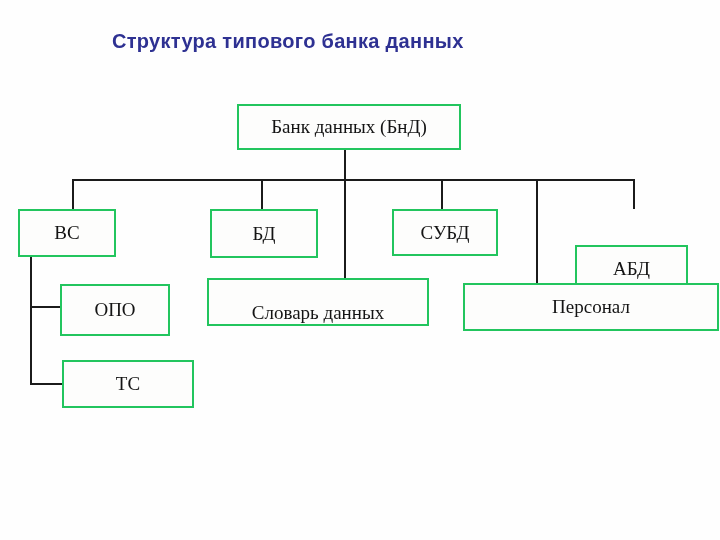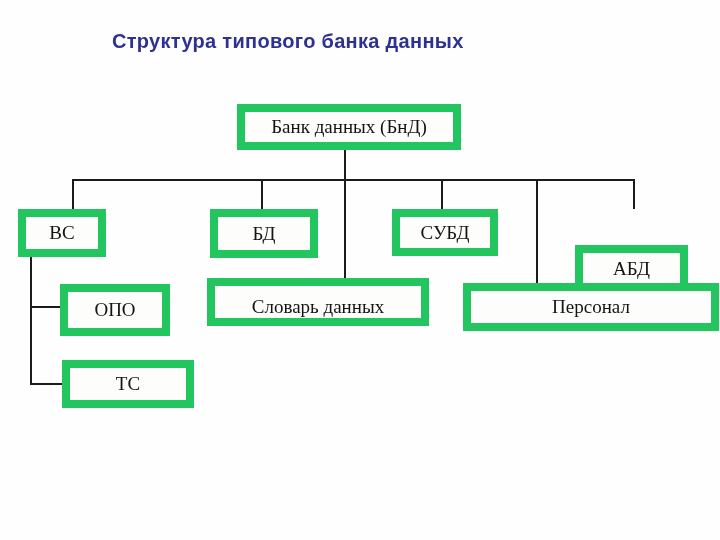--- a/index.html
+++ b/index.html
@@ -22,36 +22,36 @@
     font-family: "Liberation Sans", sans-serif;
     font-size: 20px;
     font-weight: 700;
     letter-spacing: 0.3px;
     color: #2e3192;
     white-space: nowrap;
   }
   .node {
     position: absolute;
     box-sizing: border-box;
-    border: 8px solid #22c55e;
+    border: 2px solid #22c55e;
     background: #fdfdfc;
     display: flex;
     align-items: center;
     justify-content: center;
     font-size: 19px;
     color: #141414;
     white-space: nowrap;
   }
   .edge {
     position: absolute;
     background: #1b1b1b;
   }
   
   #node-bnd      { left: 237px; top: 104px; width: 224px; height: 46px; }
-  #node-vs       { left: 18px;  top: 209px; width: 88px; height: 48px; }
+  #node-vs       { left: 18px;  top: 209px; width: 98px; height: 48px; }
   #node-bd       { left: 210px; top: 209px; width: 108px; height: 49px; }
   #node-subd     { left: 392px; top: 209px; width: 106px; height: 47px; }
   #node-abd      { left: 575px; top: 209px; width: 113px; height: 48px; margin-top: 36px; }
   #node-opo      { left: 60px;  top: 284px; width: 110px; height: 52px; }
   #node-slovar   { left: 207px; top: 278px; width: 222px; height: 48px; align-items: flex-end; }
   #node-personal { left: 463px; top: 283px; width: 256px; height: 48px; }
   #node-ts       { left: 62px;  top: 360px; width: 132px; height: 48px; }
   
   #edge-root-stem   { left: 344px; top: 150px; width: 2px;   height: 31px; }
   #edge-main-rail   { left: 72px;  top: 179px; width: 563px; height: 2px;  }

